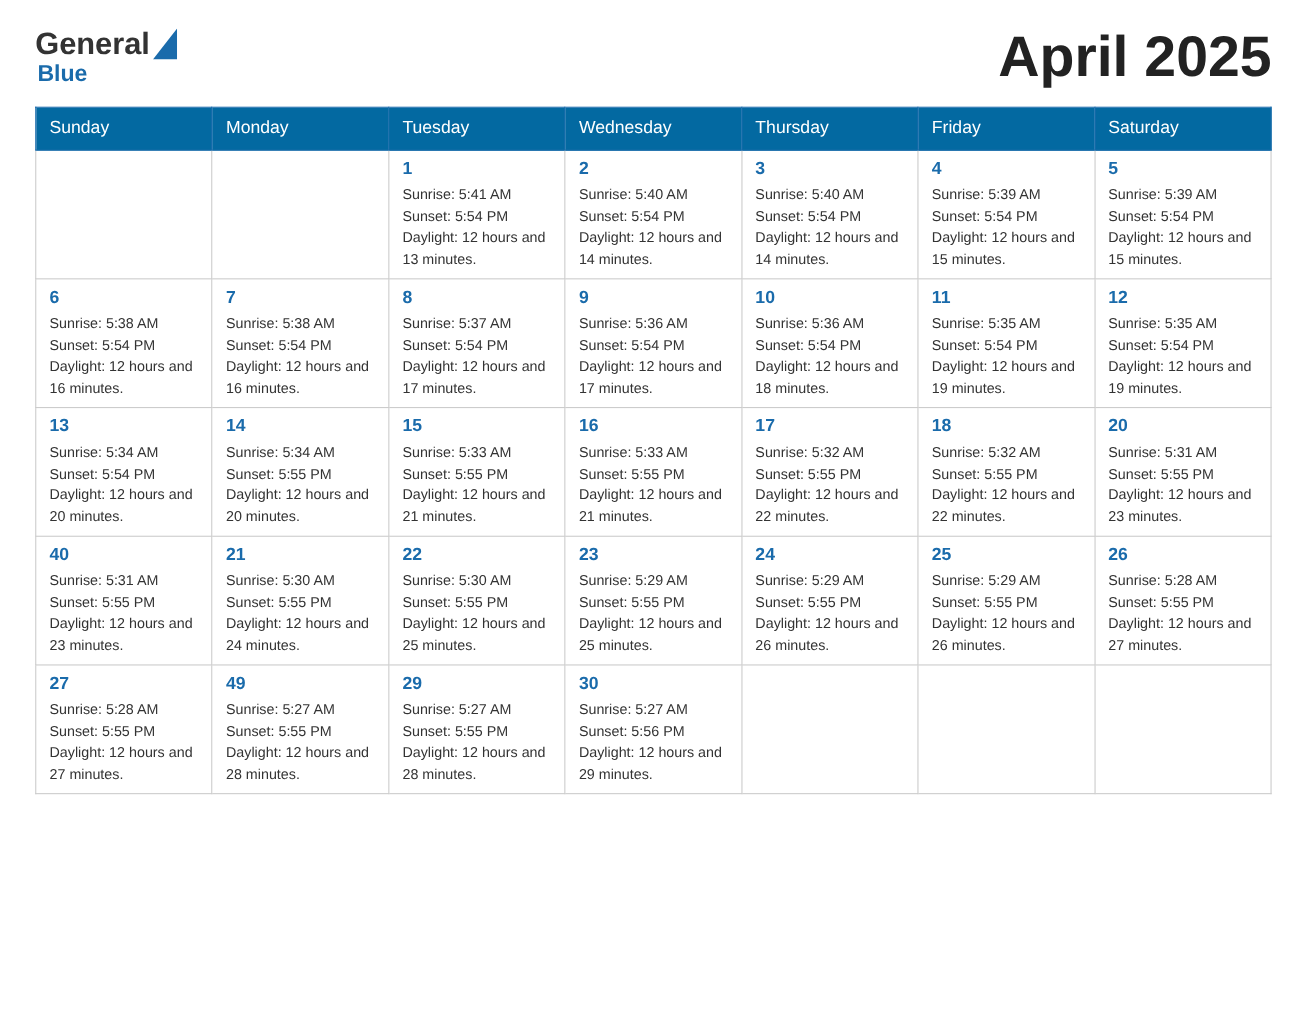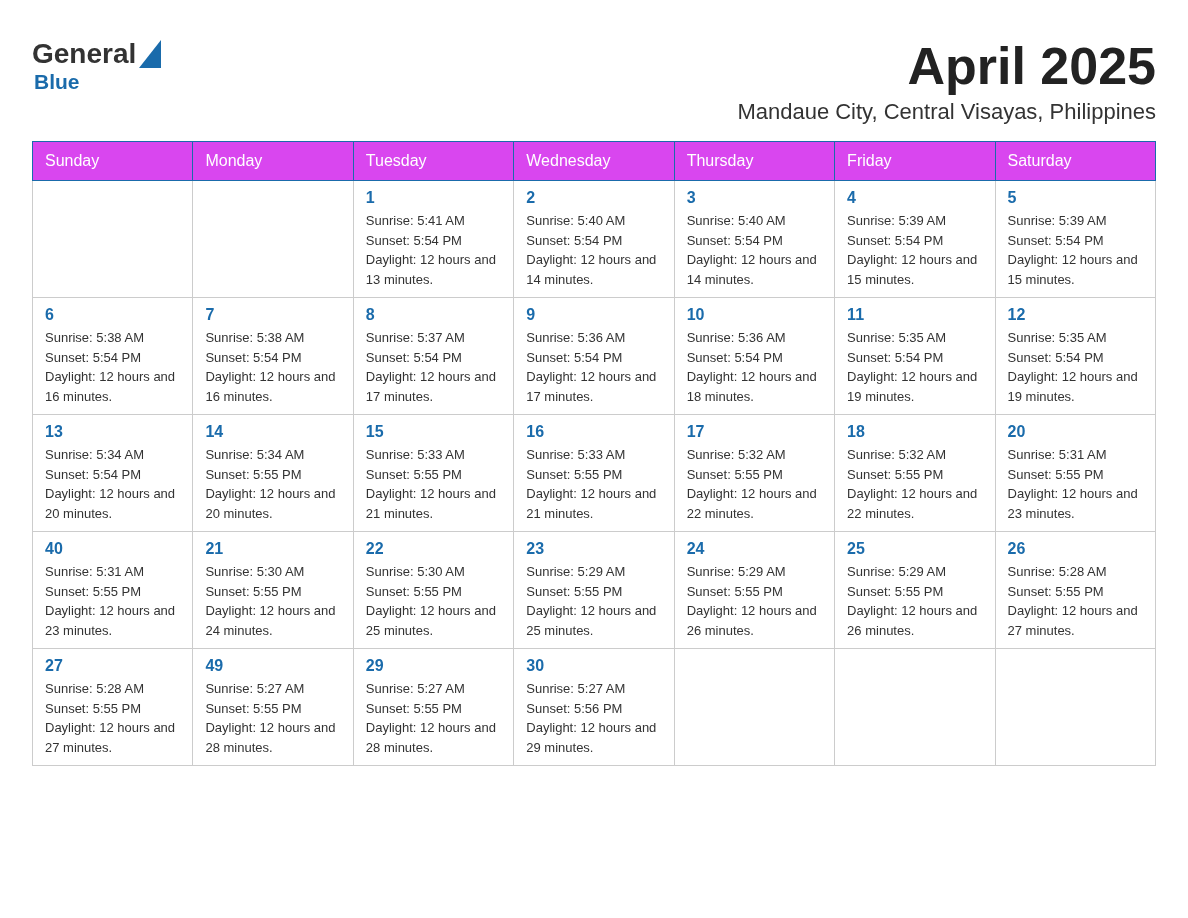--- a/index.html
+++ b/index.html
@@ -8,21 +8,20 @@
       background: #fff;
       padding: 24px 32px;
       width: 1188px;
       min-height: 918px;
     }
     .header-row {
       display: flex;
       justify-content: space-between;
       align-items: flex-start;
       margin-bottom: 8px;
-      margin-top: 14px;
     }
     .title-area {
       text-align: right;
     }
     .main-title {
       font-size: 52px;
       font-weight: bold;
       color: #222;
       line-height: 1.1;
     }
@@ -30,21 +29,21 @@
       font-size: 22px;
       color: #333;
       margin-top: 4px;
     }
     .calendar-table {
       width: 100%;
       border-collapse: collapse;
       margin-top: 16px;
     }
     .calendar-table th {
-      background-color: #d946ef;
+      background-color: #0369a1;
       color: #fff;
       font-size: 16px;
       font-weight: normal;
       padding: 10px 12px;
       text-align: left;
       border: 1px solid #1a6bab;
     }
     .calendar-table td {
       vertical-align: top;
       padding: 8px 12px;
@@ -89,21 +88,20 @@
       <svg width="22" height="28" viewBox="0 0 22 28" style="margin-left:3px;">
         <polygon points="0,28 22,28 22,0" fill="#1a6bab"></polygon>
       </svg>
     </div>
     <div>
       <span style="font-size:21px;font-weight:bold;color:#1a6bab;margin-left:2px;">Blue</span>
     </div>
   </div>
   <div class="title-area">
     <div class="main-title">April 2025</div>
-    <div class="subtitle">Mandaue City, Central Visayas, Philippines</div>
   </div>
 </div>
 
 <table class="calendar-table">
   <thead>
     <tr>
     <th>Sunday</th>
         <th>Monday</th>
         <th>Tuesday</th>
         <th>Wednesday</th>

